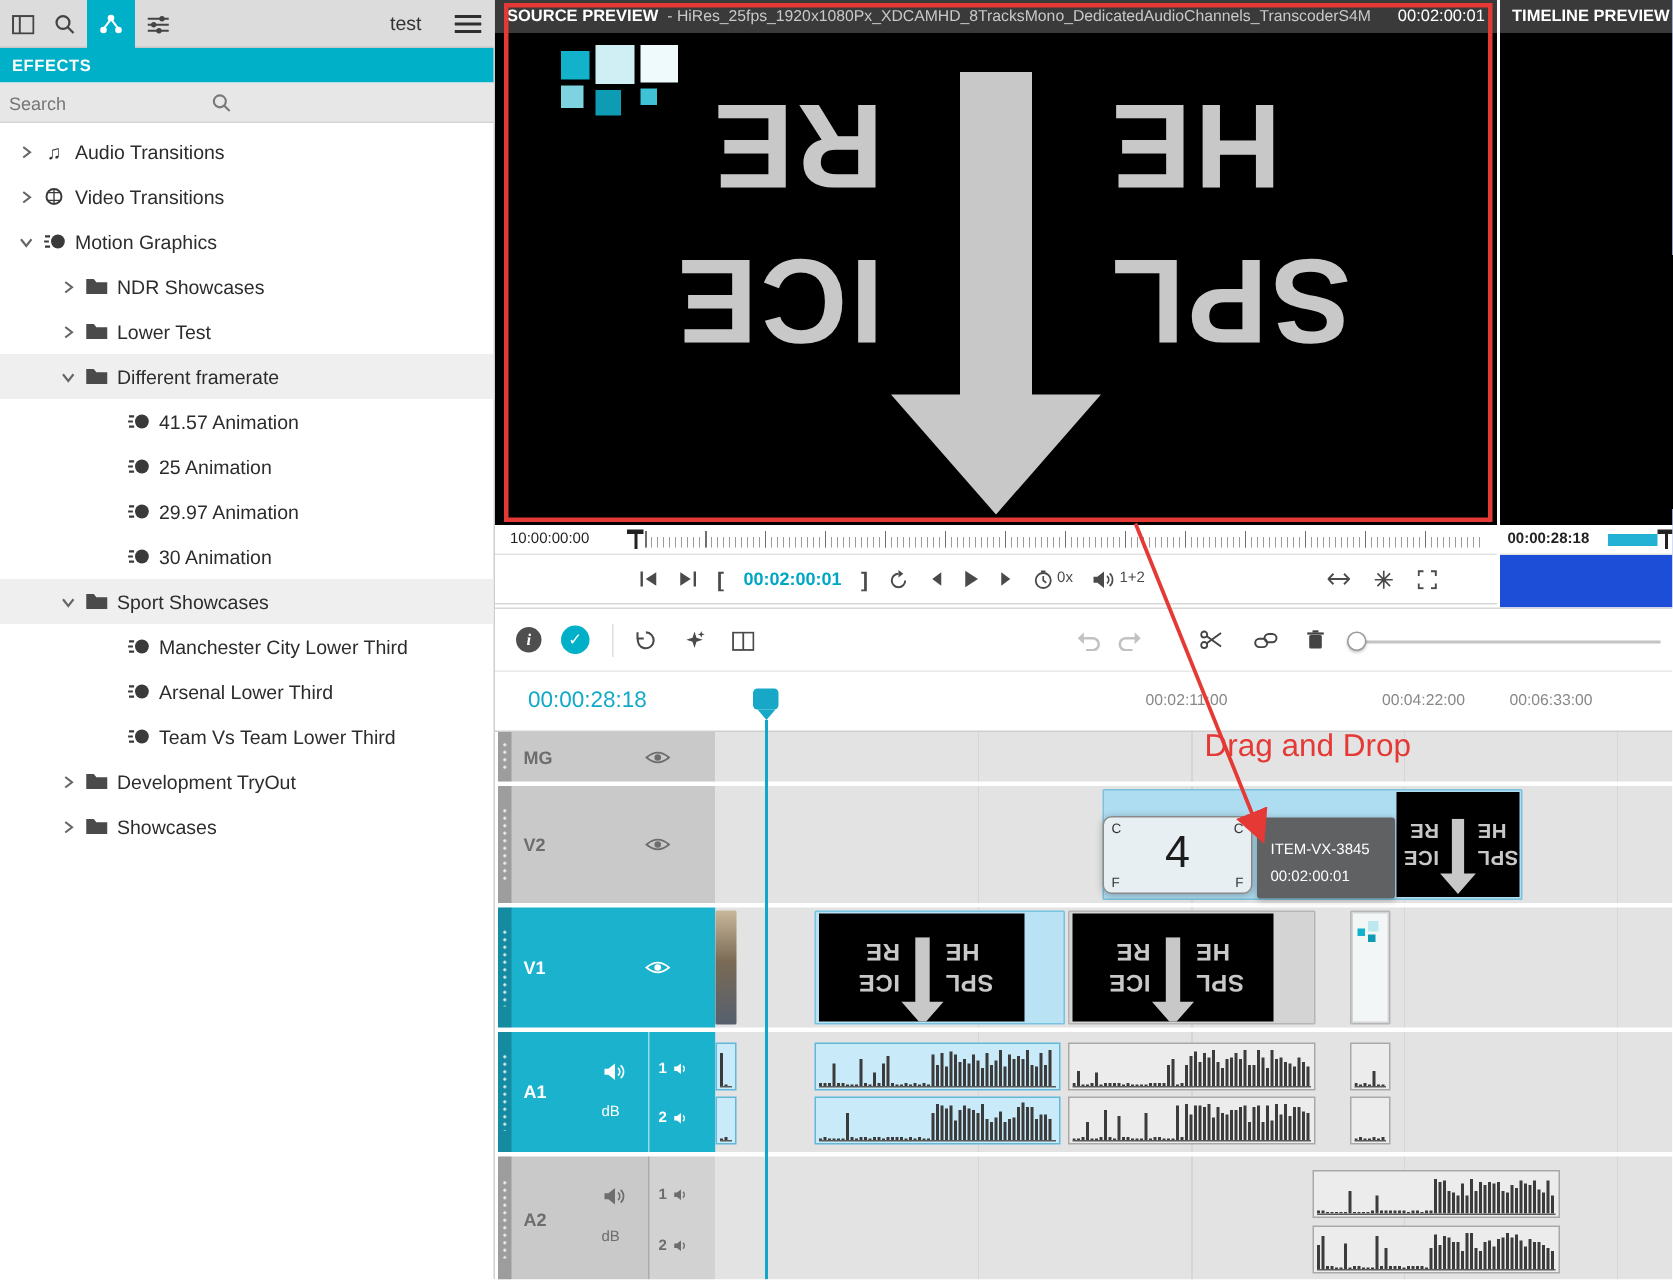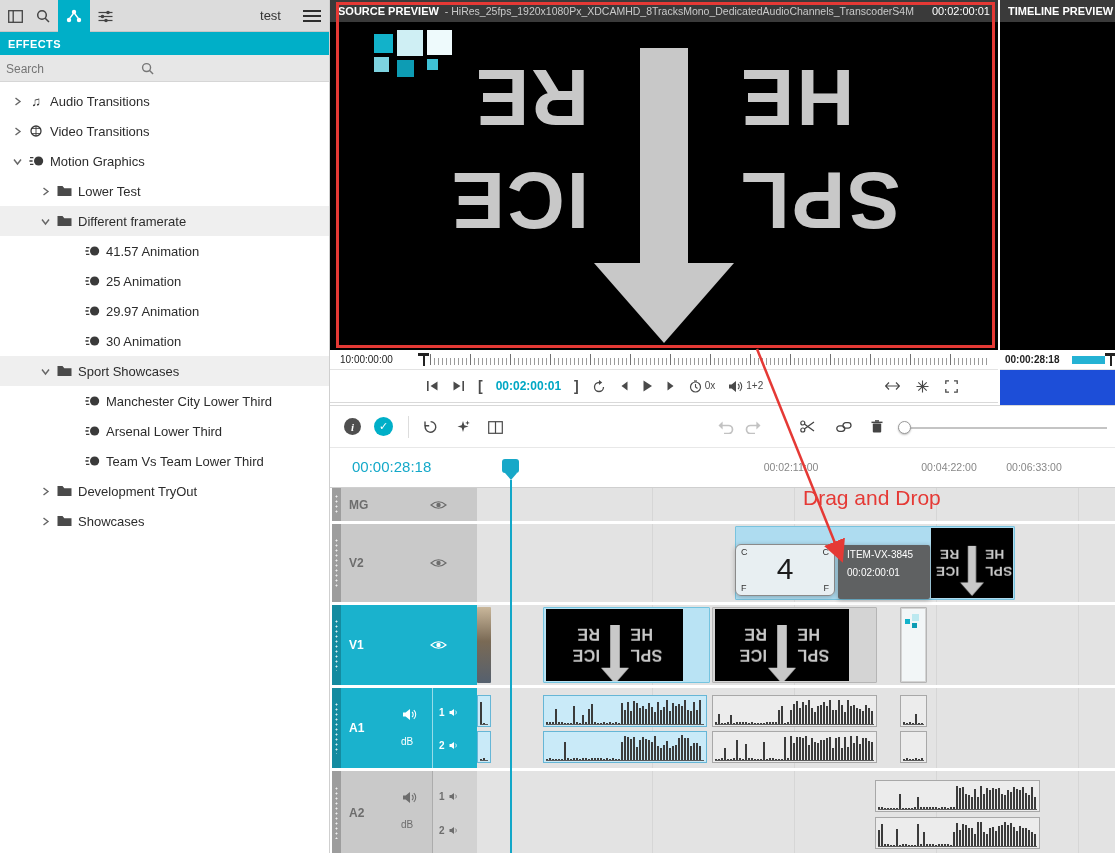--- a/index.html
+++ b/index.html
@@ -103,21 +103,21 @@
   .aclip.sel .achrow{background:#c9eaf8;border-color:#66b6d6}
   .wave{position:absolute;inset:2px 2px 1px 2px;display:flex;align-items:flex-end;gap:1px;overflow:hidden;border-bottom:1px solid #5a5a5a}
   .wave i{flex:0 0 2px;background:#3b3b3b;display:block}
   .playhead-line{position:absolute;width:2px;background:#12a7c8;z-index:30}
 
   
   .ghost{background:rgba(242,242,242,.85);border:1px solid #8a8a8a;border-radius:6px;z-index:60;box-shadow:0 1px 5px rgba(0,0,0,.25)}
   .g-c{position:absolute;font-size:9px;color:#333}
   .gtl{left:5px;top:2px}.gtr{right:5px;top:2px}.gbl{left:5px;bottom:2px}.gbr{right:5px;bottom:2px}
   .g-n{position:absolute;left:0;right:0;top:50%;transform:translateY(-52%);text-align:center;font-size:30px;color:#1c1c1c}
-  .dtip{background:rgba(92,92,92,.96);color:#fff;padding:4px 9px;z-index:60;border-radius:2px;box-shadow:0 1px 5px rgba(0,0,0,.3)}
+  .dtip{background:rgba(92,92,92,.96);color:#fff;padding:16px 9px;z-index:60;border-radius:2px;box-shadow:0 1px 5px rgba(0,0,0,.3)}
   .dtip-l1{font-size:10px;white-space:nowrap}
   .dtip-l2{font-size:10px;margin-top:7px}
   .ann-rect{border:3px solid #e53935;z-index:70;pointer-events:none}
   .ann-svg{z-index:70;pointer-events:none}
   .ann-text{color:#e53935;font-size:21px;z-index:70;white-space:nowrap}
 </style>
 </head>
 <body>
 
 <div class="screen">
@@ -207,20 +207,33 @@
               <path d="M1 2.5 L4.5 7 L8 2.5" fill="none" stroke="#666" stroke-width="1.4"></path>
             </svg>
           </span>
           <span class="ticon">
             <svg width="15" height="12" viewBox="0 0 15 12">
               <circle cx="9.6" cy="6" r="4.6" fill="#3a3a3a"></circle>
               <path d="M1 2.6 h3.4 M0.4 6 h3.2 M1 9.4 h3.4" stroke="#3a3a3a" stroke-width="1.4" fill="none"></path>
             </svg>
           </span>
           <span class="tlabel">Motion Graphics</span>
+        </div>
+        <div class="tree-row lvl1">
+          <span class="chev">
+            <svg width="9" height="9" viewBox="0 0 9 9">
+              <path d="M2.5 1 L7 4.5 L2.5 8" fill="none" stroke="#666" stroke-width="1.4"></path>
+            </svg>
+          </span>
+          <span class="ticon">
+            <svg width="15" height="12" viewBox="0 0 15 12">
+              <path d="M0.5 1 h5 l1.8 2.2 h7.2 v7.8 h-14 z" fill="#4a4a4a"></path>
+            </svg>
+          </span>
+          <span class="tlabel">NDR Showcases</span>
         </div>
         <div class="tree-row lvl1">
           <span class="chev">
             <svg width="9" height="9" viewBox="0 0 9 9">
               <path d="M2.5 1 L7 4.5 L2.5 8" fill="none" stroke="#666" stroke-width="1.4"></path>
             </svg>
           </span>
           <span class="ticon">
             <svg width="15" height="12" viewBox="0 0 15 12">
               <path d="M0.5 1 h5 l1.8 2.2 h7.2 v7.8 h-14 z" fill="#4a4a4a"></path>

